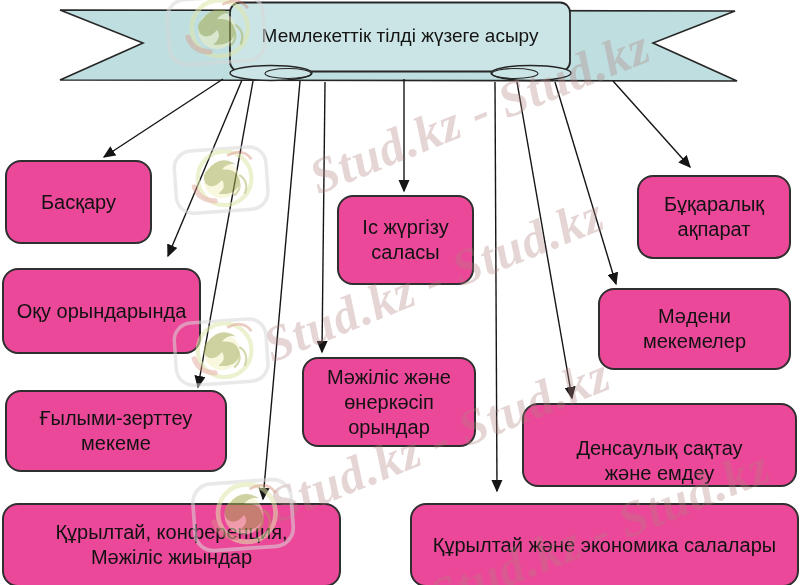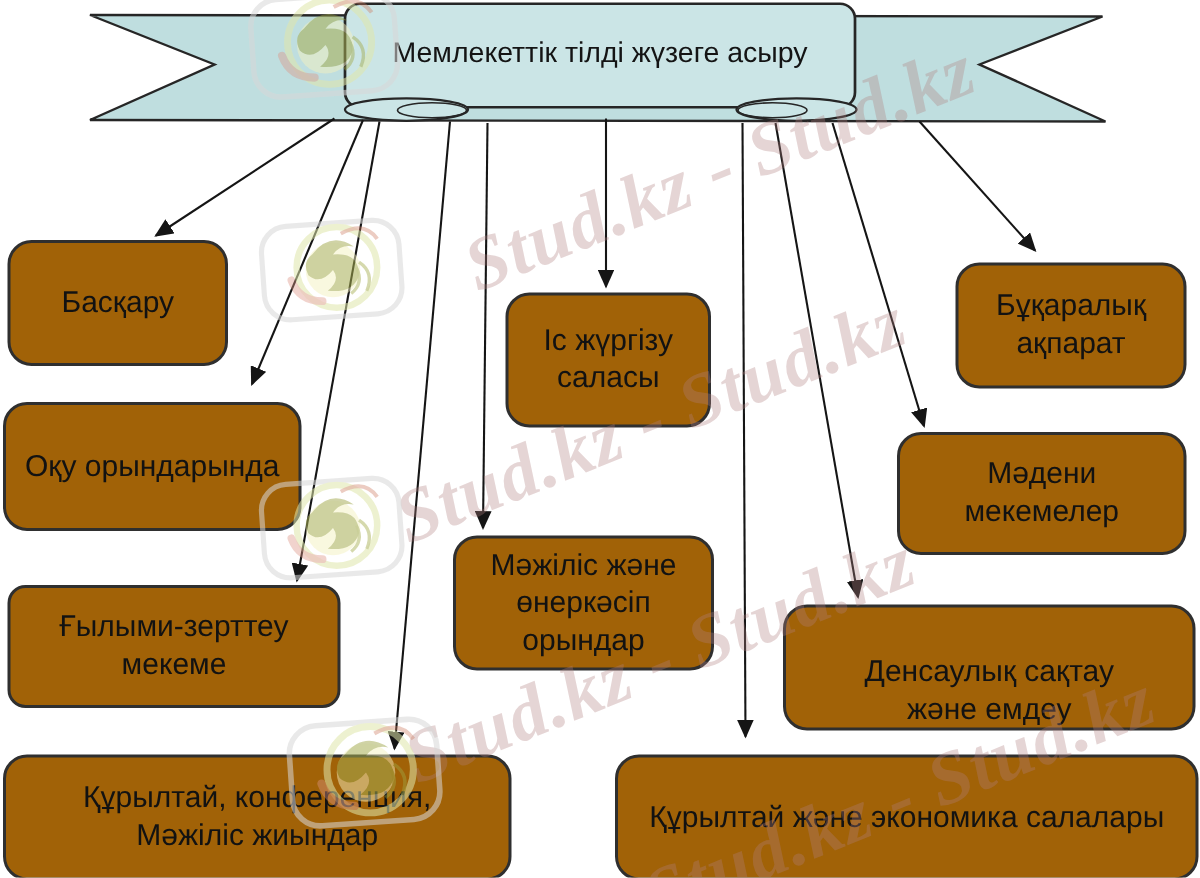--- a/index.html
+++ b/index.html
@@ -11,27 +11,27 @@
   
   .banner-title{
     position:absolute;left:238px;top:10px;width:324px;height:52px;z-index:2;
     display:flex;align-items:center;justify-content:center;text-align:center;
     font-size:19px;color:#141414;
   }
   
   .node{
     position:absolute;z-index:2;
     display:flex;align-items:center;justify-content:center;text-align:center;
-    background:#a16207;border:2px solid #2f2f2f;border-radius:16px;
+    background:#ec4899;border:2px solid #2f2f2f;border-radius:16px;
     color:#121212;font-size:20px;line-height:1.25;
   }
   .node .label{display:inline-block;}
   #node-baskaru   {left:5px;  top:160px;width:143px;height:80px;}
   #node-oqu       {left:2px;  top:268px;width:195px;height:82px;}
-  #node-gylymi    {left:5px;  top:390px;width:218px;height:78px;border-radius:12px;}
+  #node-gylymi    {left:5px;  top:390px;width:218px;height:78px;}
   #node-quryltai  {left:2px;  top:503px;width:335px;height:80px;}
   #node-is-jurgizu{left:337px;top:195px;width:133px;height:86px;}
   #node-ondiris   {left:302px;top:357px;width:170px;height:86px;}
   #node-buqaralyq {left:637px;top:175px;width:150px;height:80px;}
   #node-madeni    {left:598px;top:288px;width:189px;height:78px;align-items:center;}
   #node-densaulyq {left:522px;top:403px;width:271px;height:80px;}
   #node-tehnika   {left:410px;top:503px;width:385px;height:80px;}
   #node-gylymi    .label{max-width:170px;}
   #node-quryltai  .label{max-width:250px;}
   #node-is-jurgizu.label, #node-is-jurgizu .label{max-width:112px;}

